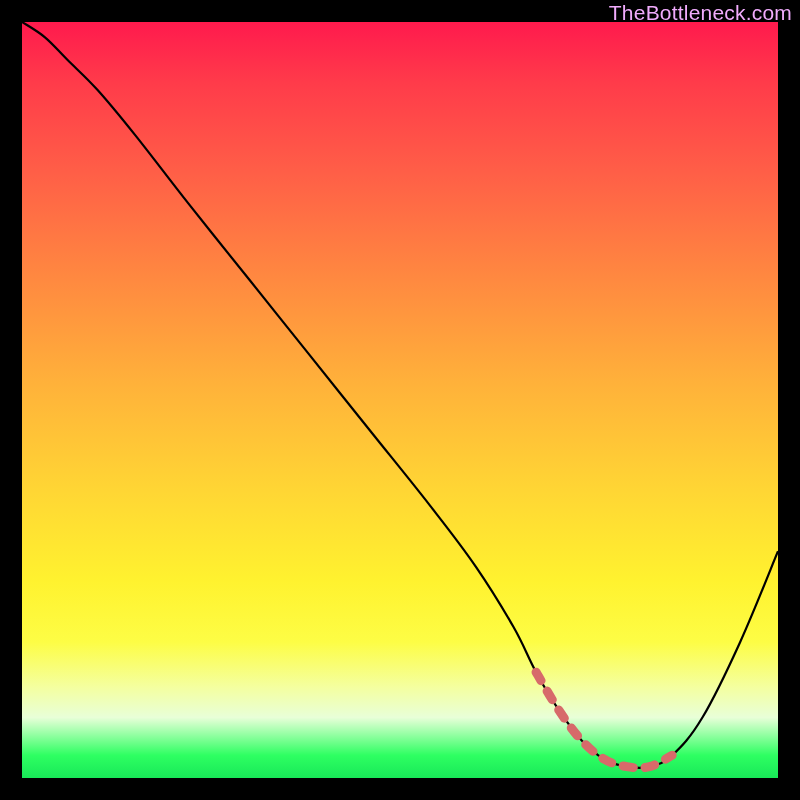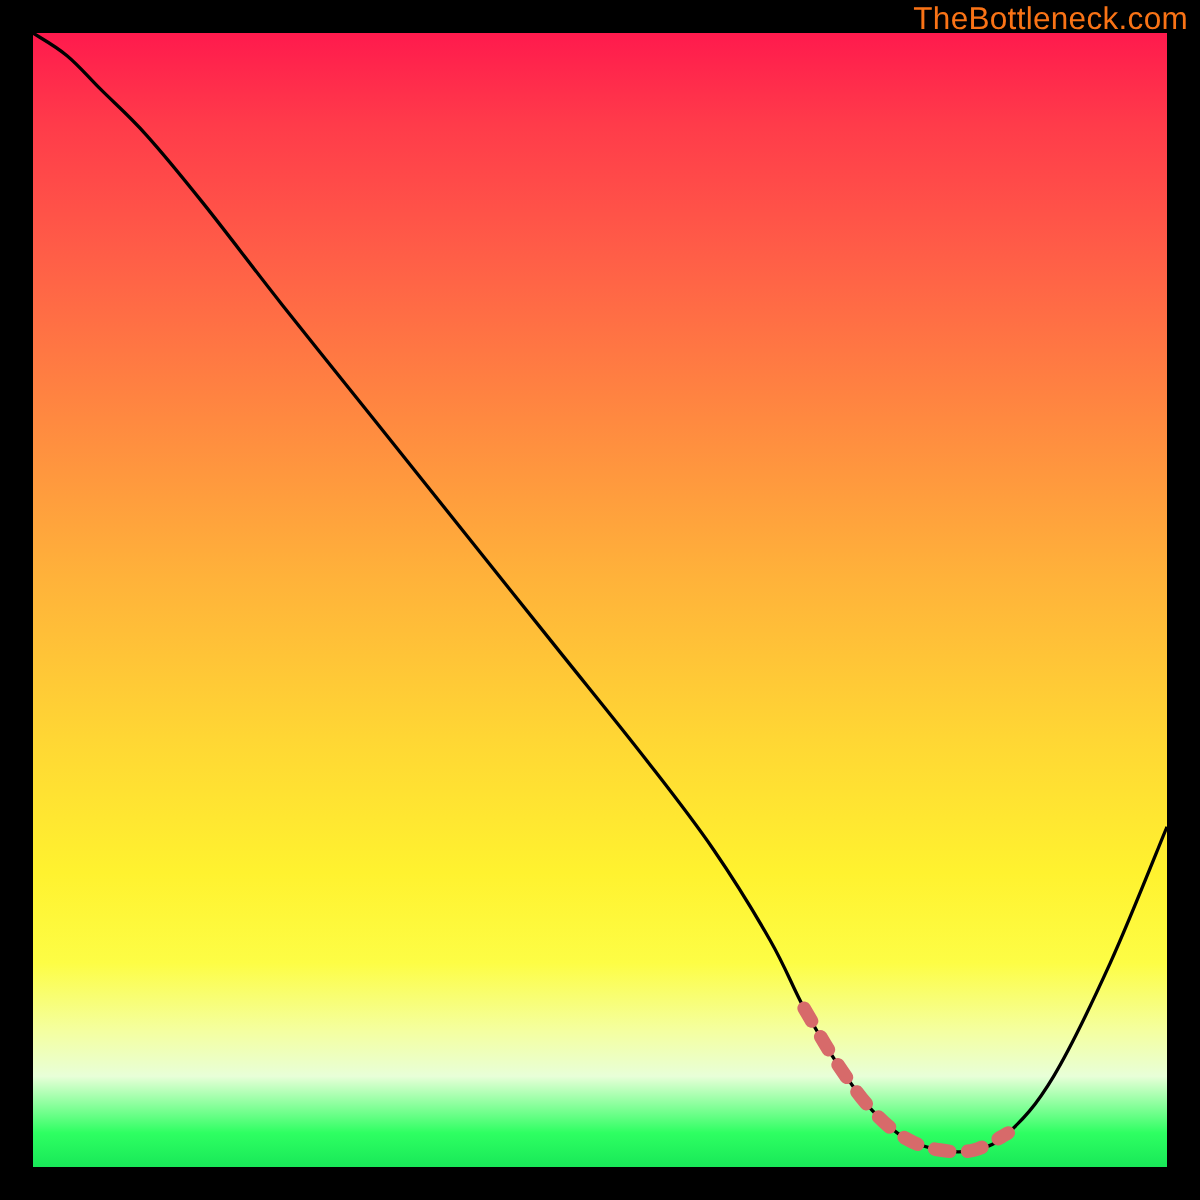--- a/index.html
+++ b/index.html
@@ -43,21 +43,21 @@
       #f4ffa0 88%,
       #e8ffd8 92%,
       #2eff62 97%,
       #18e858 100%
     );
   }
   .watermark {
     position: absolute;
     top: 1px;
     right: 8px;
-    color: #f97316;
+    color: #f0abfc;
     font-size: 21px;
     font-weight: 500;
     letter-spacing: 0.2px;
     user-select: none;
   }
   svg.overlay {
     position: absolute;
     inset: 0;
   }
 </style>

